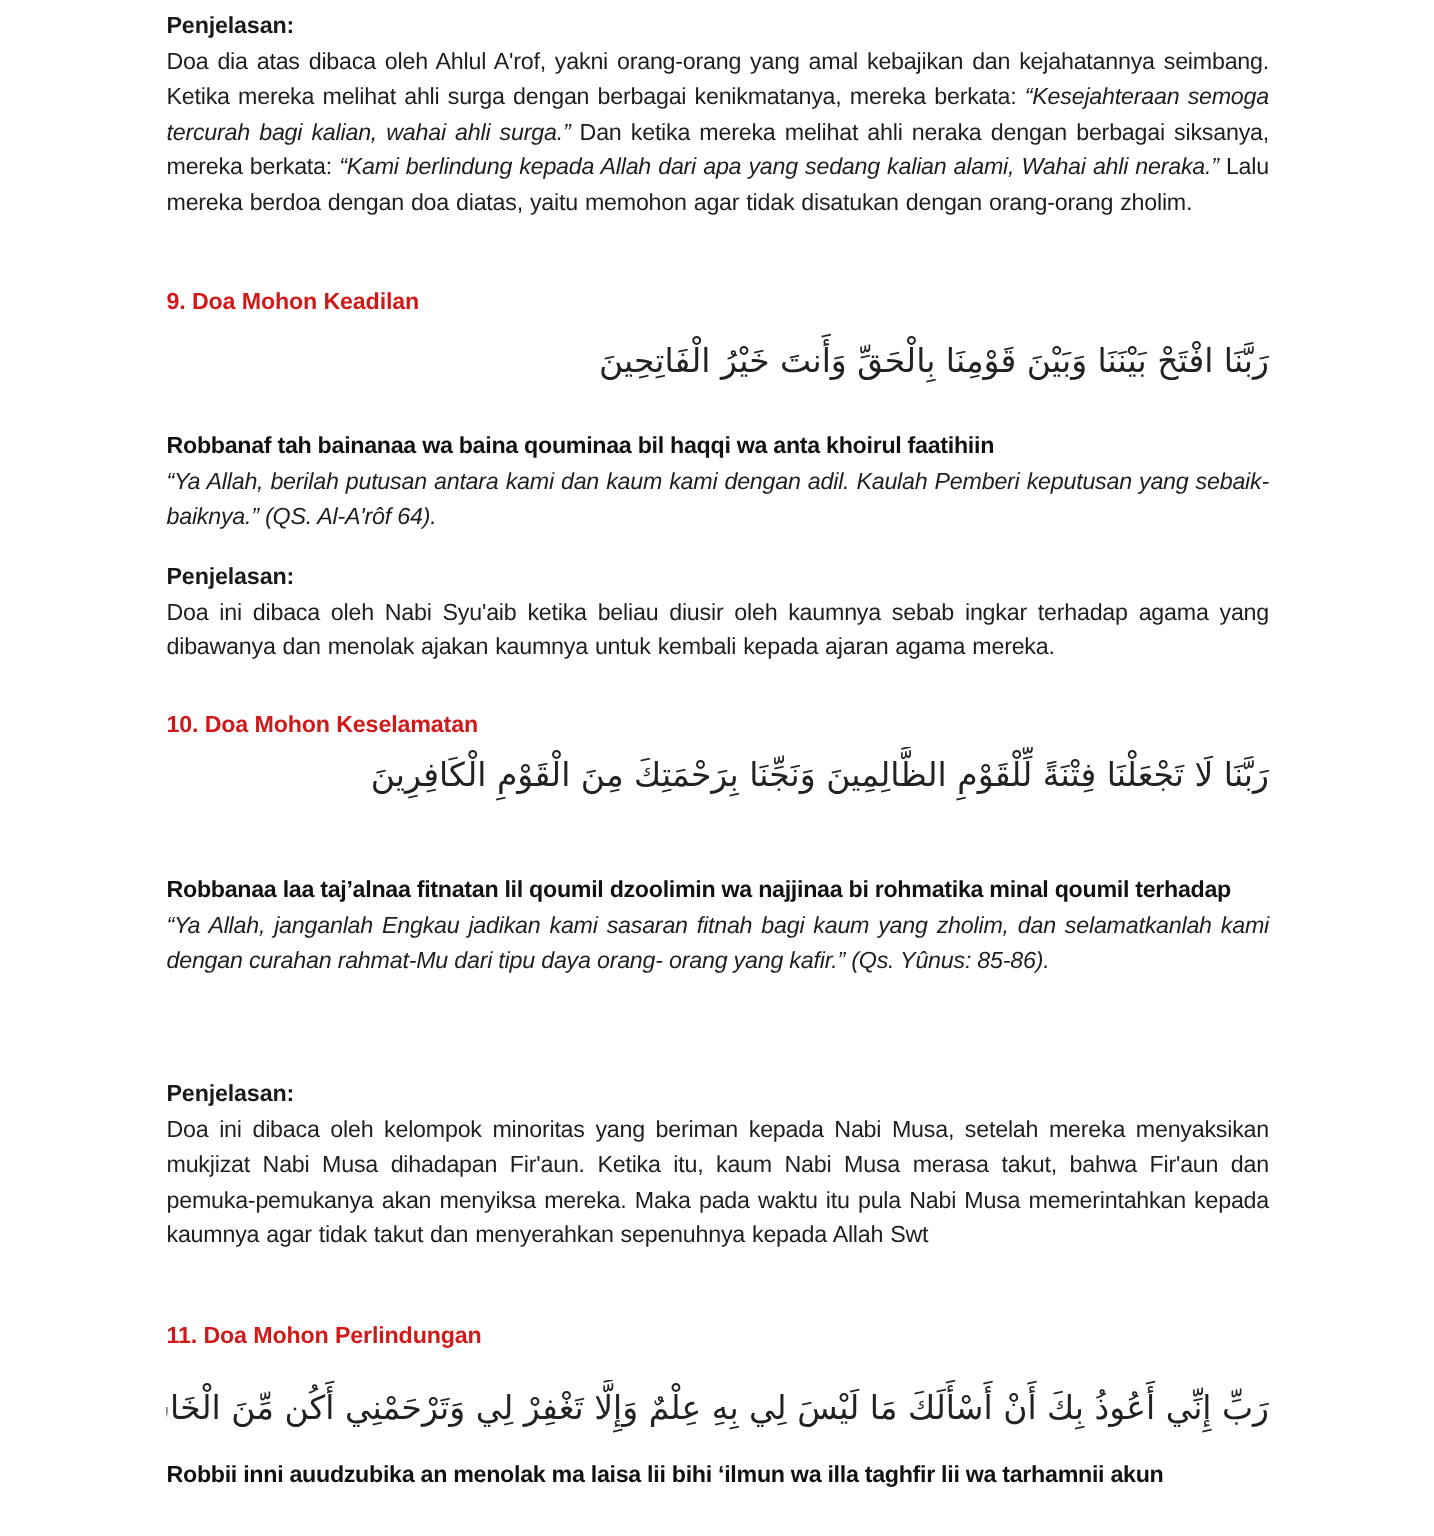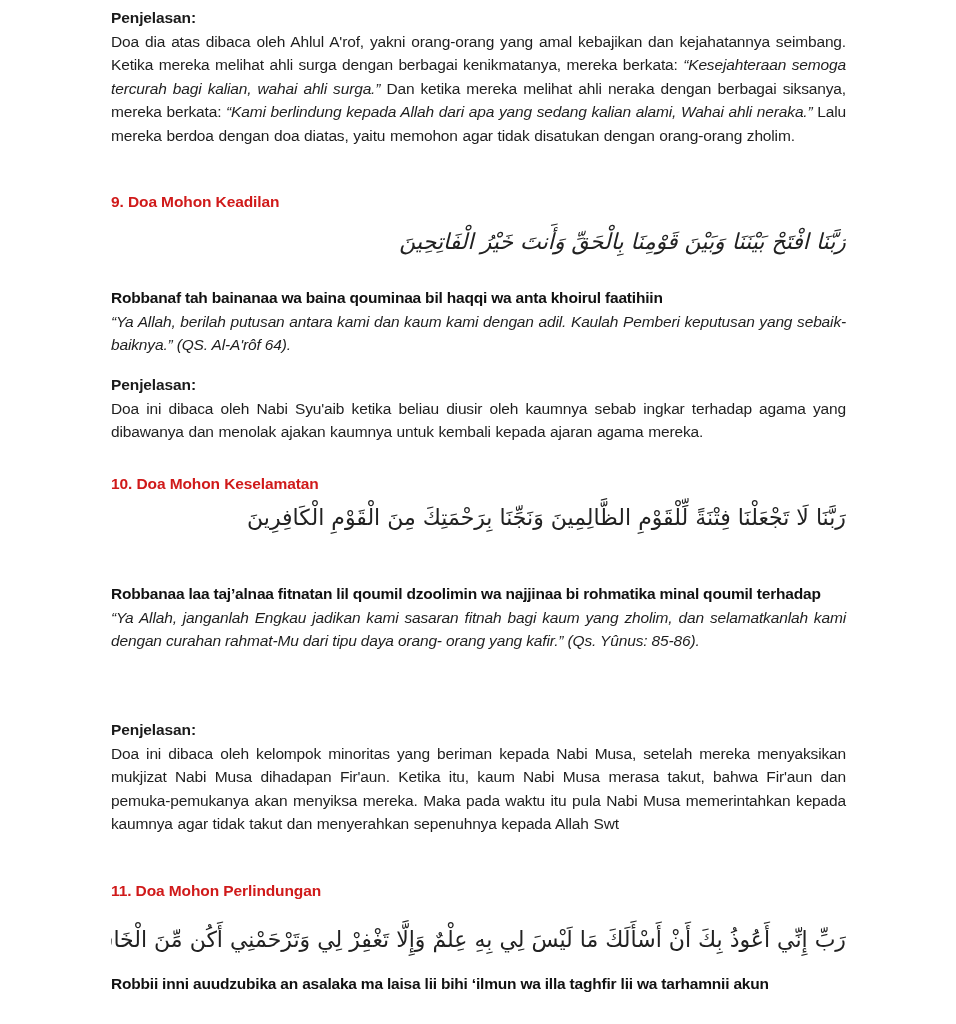--- a/index.html
+++ b/index.html
@@ -86,21 +86,21 @@
   <div class="block" style="top:6px;">
     <div class="label">Penjelasan:</div>
     <div class="para">
       <span>Doa dia atas dibaca oleh Ahlul A'rof, yakni orang-orang yang amal kebajikan dan kejahatannya seimbang. Ketika mereka melihat ahli surga dengan berbagai kenikmatanya, mereka berkata: </span><span class="it">“Kesejahteraan semoga tercurah bagi kalian, wahai ahli surga.”</span><span> Dan ketika mereka melihat ahli neraka dengan berbagai siksanya, mereka berkata: </span><span class="it">“Kami berlindung kepada Allah dari apa yang sedang kalian alami, Wahai ahli neraka.”</span><span> Lalu mereka berdoa dengan doa diatas, yaitu memohon agar tidak disatukan dengan orang-orang zholim.</span>
     </div>
   </div>
 
   <div class="block" style="top:190px;">
     <div class="heading">9. Doa Mohon Keadilan</div>
   </div>
-  <div class="block arabic" style="top:222px;font-style:italic;">رَبَّنَا افْتَحْ بَيْنَنَا وَبَيْنَ قَوْمِنَا بِالْحَقِّ وَأَنتَ خَيْرُ الْفَاتِحِينَ</div>
+  <div class="block arabic" style="top:222px;">رَبَّنَا افْتَحْ بَيْنَنَا وَبَيْنَ قَوْمِنَا بِالْحَقِّ وَأَنتَ خَيْرُ الْفَاتِحِينَ</div>
   <div class="block" style="top:286px;">
     <div class="latin">Robbanaf tah bainanaa wa baina qouminaa bil haqqi wa anta khoirul faatihiin</div>
     <div class="translation">“Ya Allah, berilah putusan antara kami dan kaum kami dengan adil. Kaulah Pemberi keputusan yang sebaik-baiknya.” (QS. Al-A'rôf 64).</div>
   </div>
   <div class="block" style="top:373px;">
     <div class="label">Penjelasan:</div>
     <div class="para">Doa ini dibaca oleh Nabi Syu'aib  ketika beliau diusir oleh kaumnya sebab ingkar terhadap agama yang dibawanya dan menolak ajakan kaumnya untuk kembali kepada ajaran agama mereka.</div>
   </div>
 
   <div class="block" style="top:472px;">
@@ -114,16 +114,16 @@
   <div class="block" style="top:718px;">
     <div class="label">Penjelasan:</div>
     <div class="para">Doa ini dibaca oleh kelompok minoritas yang beriman kepada Nabi Musa, setelah mereka menyaksikan mukjizat Nabi Musa dihadapan Fir'aun. Ketika itu, kaum Nabi Musa merasa takut, bahwa Fir'aun dan pemuka-pemukanya akan menyiksa mereka. Maka pada waktu itu pula Nabi Musa  memerintahkan kepada kaumnya agar tidak takut dan menyerahkan sepenuhnya kepada Allah Swt</div>
   </div>
 
   <div class="block" style="top:879px;">
     <div class="heading">11. Doa Mohon Perlindungan</div>
   </div>
   <div class="block arabic" style="top:920px;">رَبِّ إِنِّي أَعُوذُ بِكَ أَنْ أَسْأَلَكَ مَا لَيْسَ لِي بِهِ عِلْمٌ وَإِلَّا تَغْفِرْ لِي وَتَرْحَمْنِي أَكُن مِّنَ الْخَاسِرِينَ</div>
   <div class="block" style="top:972px;">
-    <div class="latin">Robbii inni auudzubika an asalaka ma laisa lii bihi ‘ilmun wa illa taghfir lii wa tarhamnii akun</div>
+    <div class="latin">Robbii inni auudzubika an menolak ma laisa lii bihi ‘ilmun wa illa taghfir lii wa tarhamnii akun</div>
   </div>
 
 </div>
 
 </body></html>

